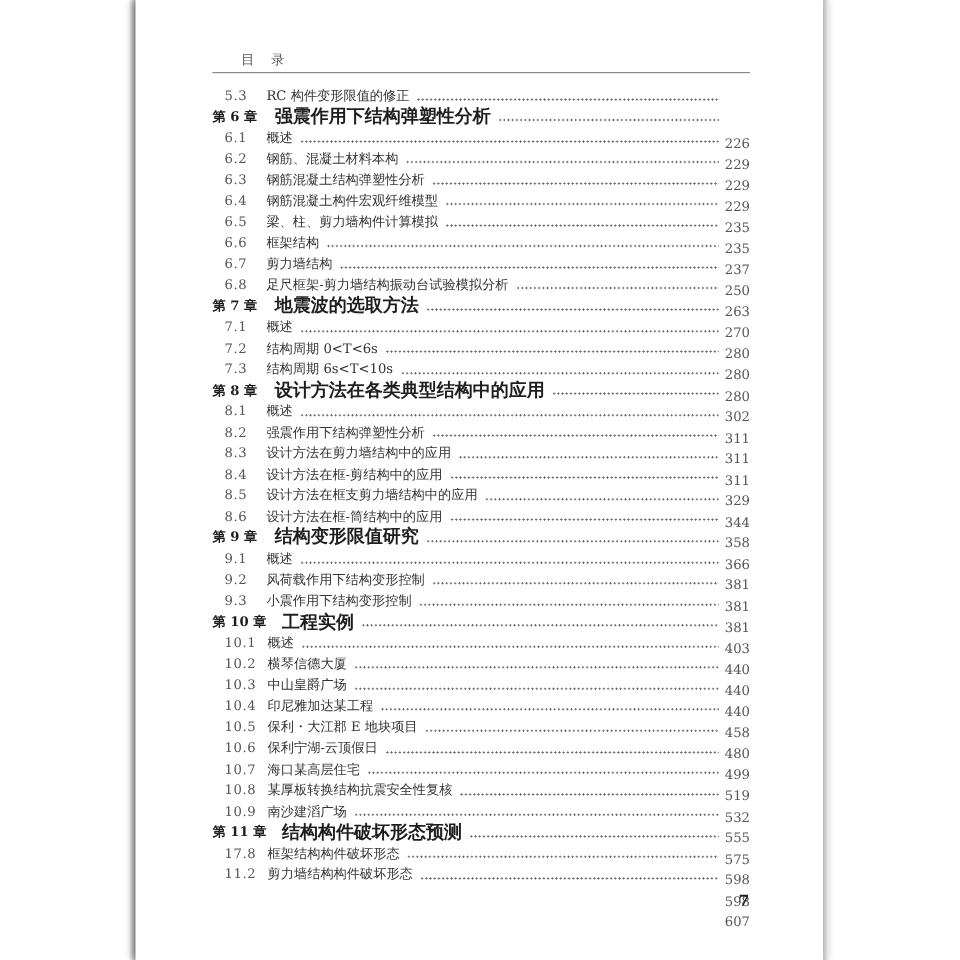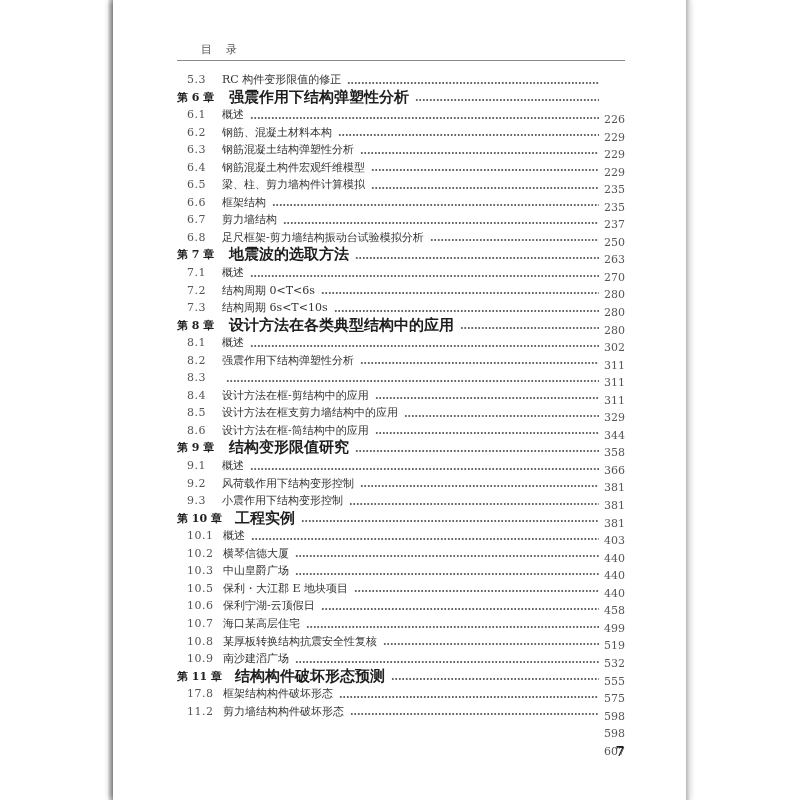--- a/index.html
+++ b/index.html
@@ -164,20 +164,21 @@
       <span class="page-num">311</span>
     </div>
     <div class="row section">
       <span class="num">8.2</span>
       <span class="title">强震作用下结构弹塑性分析</span>
       <span class="leader"></span>
       <span class="page-num">311</span>
     </div>
     <div class="row section">
       <span class="num">8.3</span>
+      <span class="title">设计方法在剪力墙结构中的应用</span>
       <span class="leader"></span>
       <span class="page-num">329</span>
     </div>
     <div class="row section">
       <span class="num">8.4</span>
       <span class="title">设计方法在框-剪结构中的应用</span>
       <span class="leader"></span>
       <span class="page-num">344</span>
     </div>
     <div class="row section">
@@ -234,20 +235,26 @@
       <span class="leader"></span>
       <span class="page-num">440</span>
     </div>
     <div class="row section wide">
       <span class="num">10.3</span>
       <span class="title">中山皇爵广场</span>
       <span class="leader"></span>
       <span class="page-num">458</span>
     </div>
     <div class="row section wide">
+      <span class="num">10.4</span>
+      <span class="title">印尼雅加达某工程</span>
+      <span class="leader"></span>
+      <span class="page-num">480</span>
+    </div>
+    <div class="row section wide">
       <span class="num">10.5</span>
       <span class="title">保利・大江郡 E 地块项目</span>
       <span class="leader"></span>
       <span class="page-num">499</span>
     </div>
     <div class="row section wide">
       <span class="num">10.6</span>
       <span class="title">保利宁湖-云顶假日</span>
       <span class="leader"></span>
       <span class="page-num">519</span>

